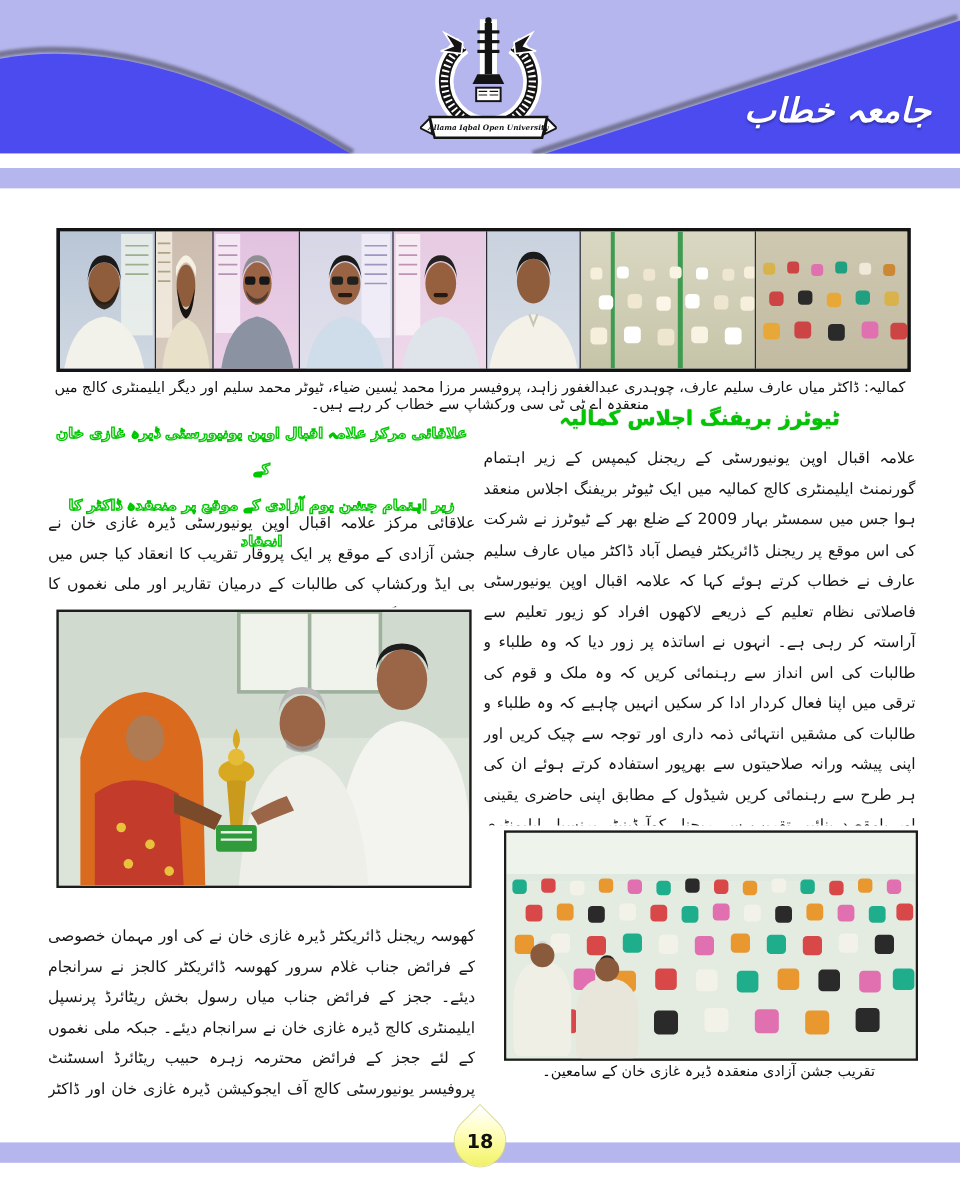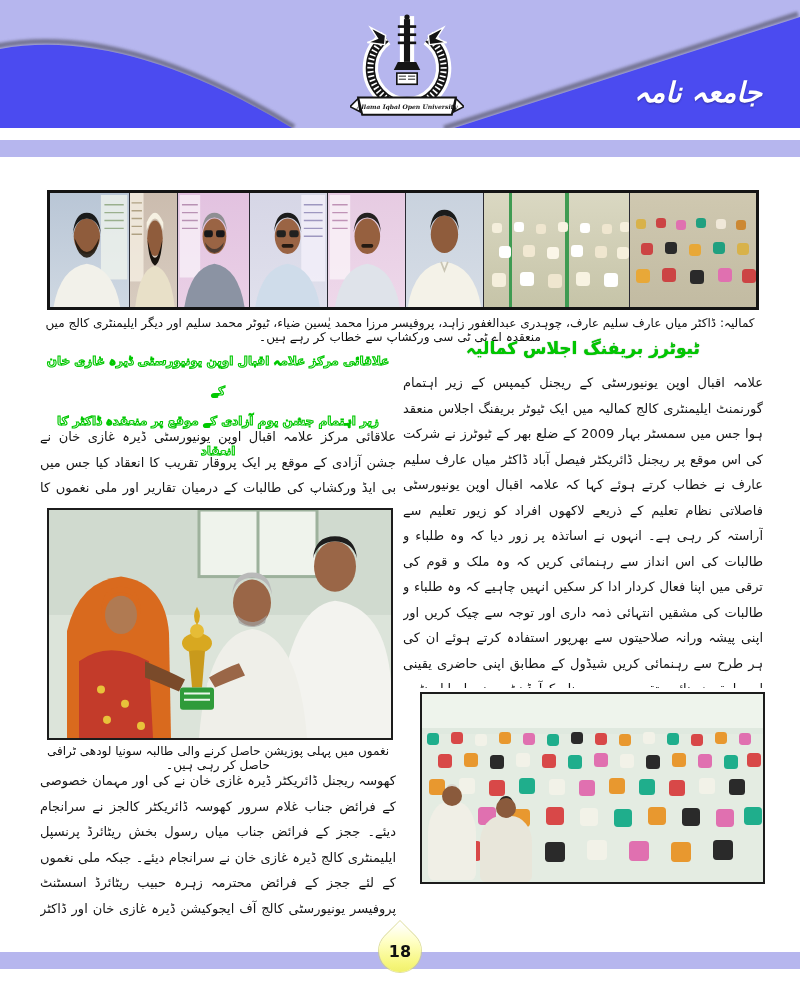--- a/index.html
+++ b/index.html
@@ -127,21 +127,21 @@
         <rect x="46" y="61" width="20" height="11" fill="#ffffff" stroke="#141414" stroke-width="1.6"></rect>
         <path d="M48,64 h7 M48,67 h7 M57,64 h7 M57,67 h7" stroke="#141414" stroke-width="0.9"></path>
 
         <path d="M8,86 L0,94 L10,99 Z" fill="#ffffff" stroke="#141414" stroke-width="1.6"></path>
         <path d="M104,86 L112,94 L102,99 Z" fill="#ffffff" stroke="#141414" stroke-width="1.6"></path>
         <path d="M8,85 L104,85 L100,102 L12,102 Z" fill="#ffffff" stroke="#141414" stroke-width="2"></path>
         <text x="56" y="96" text-anchor="middle" font-size="6" font-style="italic" font-weight="bold" fill="#141414" font-family="DejaVu Serif, serif">Allama Iqbal Open University</text>
       </svg>
     </div>
 
-    <div class="masthead-title urdu">جامعہ نامہ</div>
+    <div class="masthead-title urdu">جامعہ خطاب</div>
   </div>
 
   <div class="band-lav b1"></div>
 
   <div class="photo-strip">
     <div class="cell c1">
       <svg viewBox="0 0 90 116" preserveAspectRatio="none">
         <rect x="58" y="2" width="30" height="86" fill="#f2f6ee" opacity=".75"></rect>
           <path d="M62 12h22M62 20h22M62 28h22M62 36h22" stroke="#9ab08e" stroke-width="1.4"></path>
         <ellipse cx="42" cy="44" rx="15" ry="18" fill="#8f5c3c"></ellipse>
@@ -217,20 +217,21 @@
 
   <div class="photo-frame audience">
     <div class="audience-bg" style="background:
         linear-gradient(#eef4ec 0 34px,#dfe9df 34px 40px,#e4ece2 40px 100%);"></div>
     <div class="dots aud-dots"></div>
     <div class="man-blob" style="left:6px;top:108px;width:48px;height:78px;background:#f0efe6;"></div>
     <div class="man-blob" style="left:20px;top:92px;width:20px;height:20px;border-radius:50%;background:#8a5a3c;box-shadow:0 -6px 0 -4px #d8d8d2;"></div>
     <div class="man-blob" style="left:58px;top:122px;width:52px;height:66px;background:#e8e6da;"></div>
     <div class="man-blob" style="left:74px;top:104px;width:20px;height:20px;border-radius:50%;background:#8a5a3c;box-shadow:0 -5px 0 -3px #2a2420;"></div>
   </div>
+  <div class="caption urdu audience-caption">تقریب جشن آزادی منعقدہ ڈیرہ غازی خان کے سامعین۔</div>
 
   <div class="heading-green urdu lh">
     <div>علاقائی مرکز علامہ اقبال اوپن یونیورسٹی  ڈیرہ غازی خان کے</div>
     <div>زیر اہتمام جشن یوم آزادی کے موقع پر منعقدہ ڈاکٹر کا انعقاد</div>
   </div>
   <div class="body-text urdu lb1">علاقائی مرکز علامہ اقبال اوپن یونیورسٹی ڈیرہ غازی خان نے جشن آزادی کے موقع پر ایک پروقار تقریب کا انعقاد کیا جس میں بی ایڈ ورکشاپ کی طالبات کے درمیان تقاریر اور ملی نغموں کا مقابلہ کرایا گیا۔ تقریب کی صدارت جناب غلام حسین</div>
 
   <div class="photo-frame award">
     <svg viewBox="0 0 342 226" preserveAspectRatio="none">
       <rect width="342" height="226" fill="#dce4da"></rect>
@@ -260,21 +261,20 @@
       <path d="M96,150 Q120,160 136,168 L130,180 Q112,172 96,166 Z" fill="#7a4a2a"></path>
       <ellipse cx="148" cy="132" rx="15" ry="10" fill="#d8a820"></ellipse>
       <path d="M140,140 Q148,138 156,140 L153,176 L143,176 Z" fill="#c99a1c"></path>
       <circle cx="148" cy="120" r="7" fill="#e6bc36"></circle>
       <path d="M148,96 Q154,106 148,114 Q142,106 148,96 Z" fill="#d8a820"></path>
       <rect x="131" y="176" width="34" height="22" rx="3" fill="#2f9b3a"></rect>
       <path d="M135 182h26M135 188h26" stroke="#eaf6ea" stroke-width="2"></path>
       <path d="M160,166 Q178,156 190,152 L196,164 Q180,170 166,176 Z" fill="#9a6647"></path>
     </svg>
   </div>
-  <div class="caption urdu award-caption">نغموں میں پہلی پوزیشن حاصل کرنے والی طالبہ سونیا لودھی ٹرافی حاصل کر رہی ہیں۔</div>
 
   <div class="body-text urdu lb2">کھوسہ ریجنل ڈائریکٹر ڈیرہ غازی خان نے کی اور مہمان خصوصی کے فرائض جناب غلام سرور کھوسہ ڈائریکٹر کالجز نے سرانجام دیئے۔ ججز کے فرائض جناب میاں رسول بخش ریٹائرڈ پرنسپل ایلیمنٹری کالج ڈیرہ غازی خان نے سرانجام دیئے۔ جبکہ ملی نغموں کے لئے ججز کے فرائض محترمہ زہرہ حبیب ریٹائرڈ اسسٹنٹ پروفیسر یونیورسٹی کالج آف ایجوکیشن ڈیرہ غازی خان اور ڈاکٹر جاوید حسن اختر لیکچرار گورنمنٹ ڈگری</div>
 
   <div class="band-lav b2"></div>
   <div class="droplet">
     <span>18</span>
   </div>
 
 </div>
 

